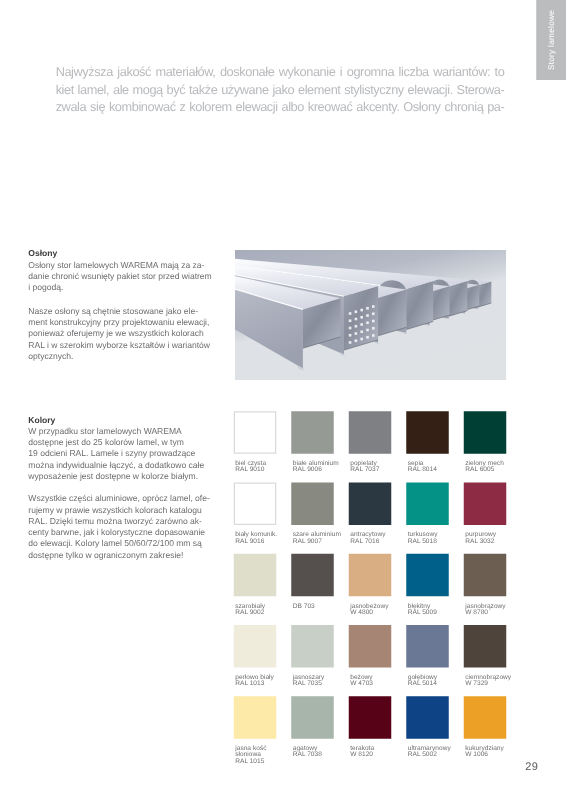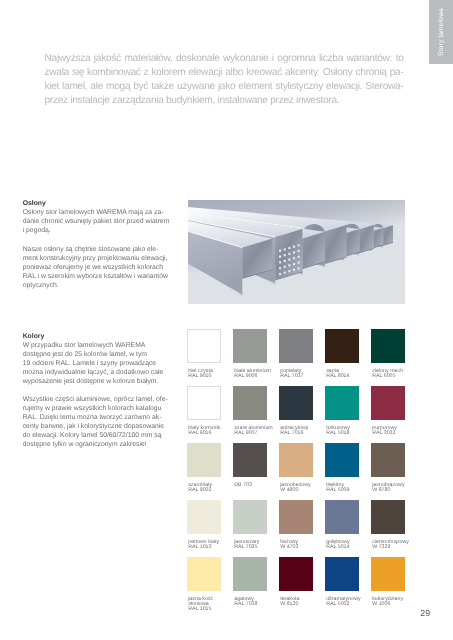--- a/index.html
+++ b/index.html
@@ -44,23 +44,22 @@
 <body>
 
 <div class="page">
 
   <div class="side-tab">
     <div class="lbl">Story lamelowe</div>
   </div>
 
   <div class="intro" id="intro">
       <div class="ln just">Najwyższa jakość materiałów, doskonałe wykonanie i ogromna liczba wariantów: to</div>
+      <div class="ln just">kiet lamel, ale mogą być także używane jako element stylistyczny elewacji. Sterowa-</div>
       <div class="ln just">zwala się kombinować z kolorem elewacji albo kreować akcenty. Osłony chronią pa-</div>
-      <div class="ln just">kiet lamel, ale mogą być także używane jako element stylistyczny elewacji. Sterowa-</div>
-      <div class="ln">przez instalacje zarządzania budynkiem, instalowane przez inwestora.</div>
     </div>
 
   <div class="txtcol" id="sec0" style="top:199.3px">
       <div class="hd">Osłony</div>
       <div class="ln">Osłony stor lamelowych WAREMA mają za za-</div>
       <div class="ln">danie chronić wsunięty pakiet stor przed wiatrem</div>
       <div class="ln">i pogodą.</div>
       <div class="ln"></div>
       <div class="ln">Nasze osłony są chętnie stosowane jako ele-</div>
       <div class="ln">ment konstrukcyjny przy projektowaniu elewacji,</div>

